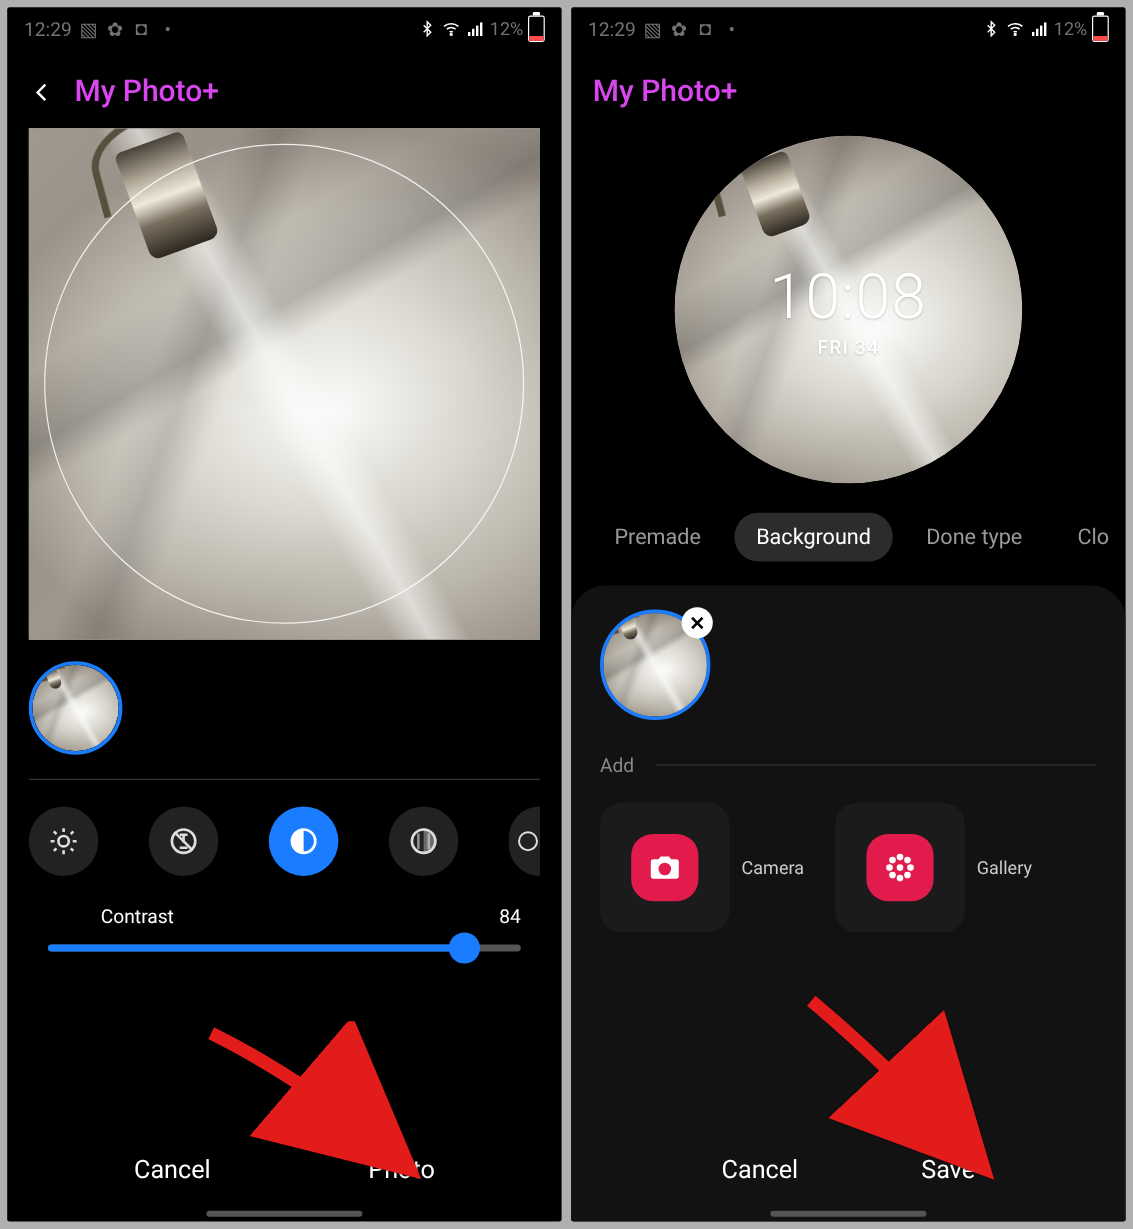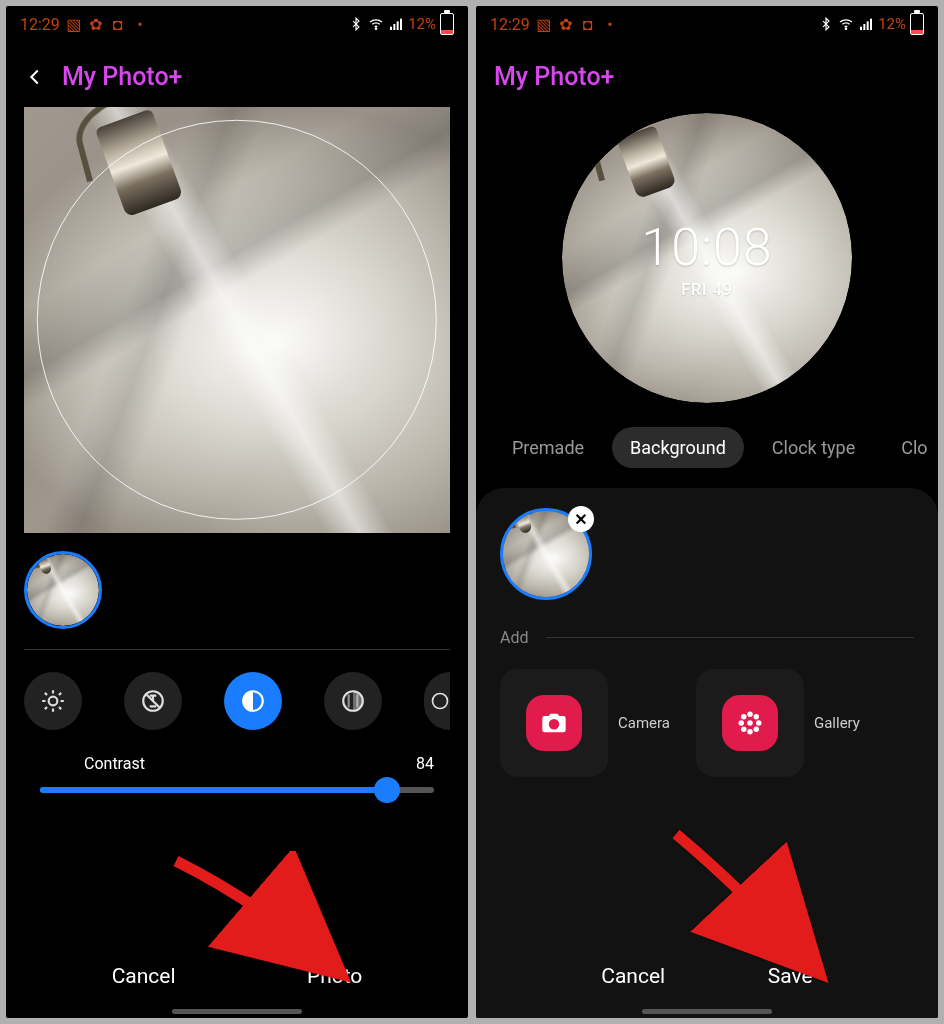--- a/index.html
+++ b/index.html
@@ -21,21 +21,21 @@
     overflow: hidden;
     position: relative;
   }
   
   .statusbar {
     height: 36px;
     display: flex;
     align-items: center;
     justify-content: space-between;
     padding: 0 14px;
-    color: #c2410c;
+    color: #737373;
     font-size: 16px;
   }
   .statusbar .left, .statusbar .right {
     display: flex;
     align-items: center;
     gap: 6px;
   }
   .statusbar .right { gap: 4px; font-size: 15px; }
   .battery {
     width: 14px; height: 22px;
@@ -465,29 +465,29 @@
     <h1>My Photo+</h1>
   </div>
 
   <div class="watchface-wrap">
     <div class="watchface">
       <div class="crystal"></div>
       <div class="chain" style="top:2%; left:10%;"></div>
       <div class="metal-cap" style="top:6%; left:22%;"></div>
       <div class="clock-overlay">
         <div class="time">10:08</div>
-        <div class="date">FRI 49</div>
+        <div class="date">FRI 34</div>
       </div>
     </div>
   </div>
 
   <div class="tabstrip">
     <div class="tab">Premade</div>
     <div class="tab active">Background</div>
-    <div class="tab">Clock type</div>
+    <div class="tab">Done type</div>
     <div class="tab">Clo</div>
   </div>
 
   <div class="bg-panel">
     <div class="bg-thumb-wrap">
       <div class="bg-thumb">
         <div class="crystal"></div>
         <div class="chain" style="top:0; left:6%;"></div>
         <div class="metal-cap" style="top:4%; left:18%;"></div>
       </div>

